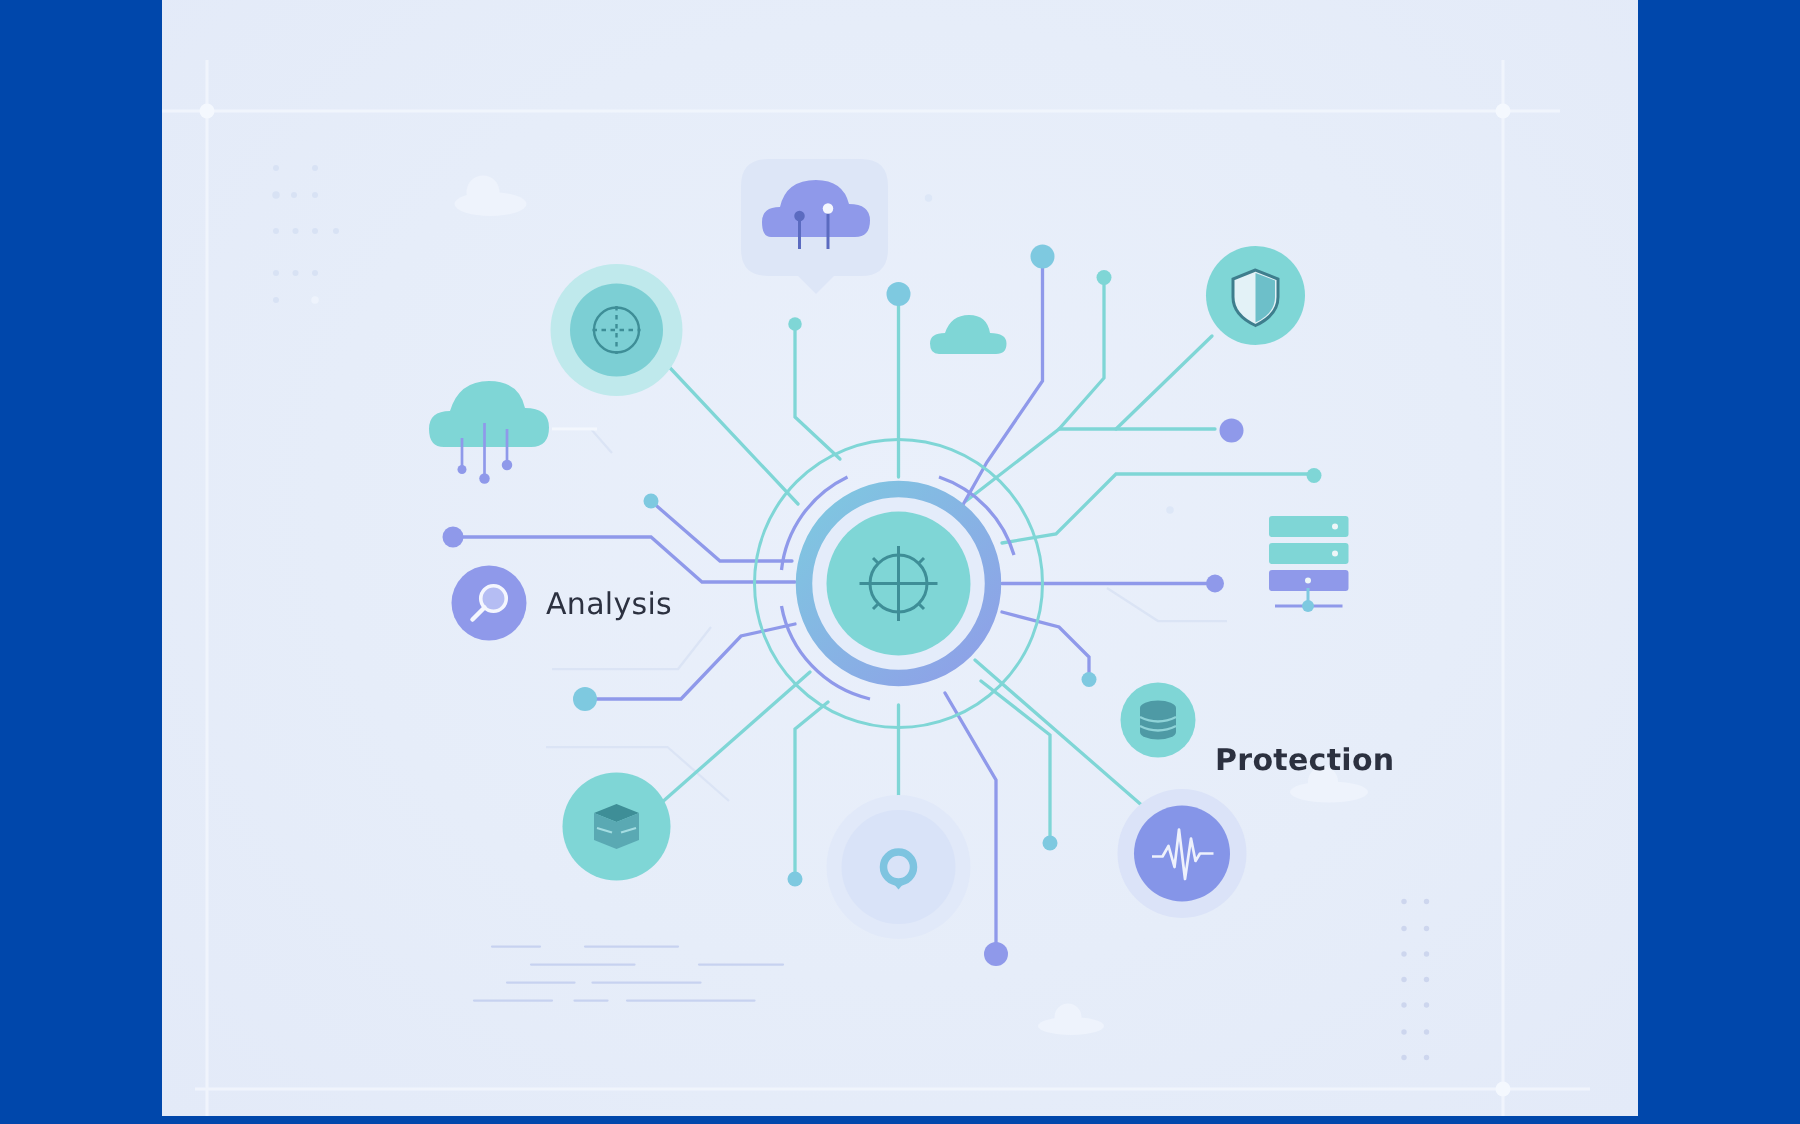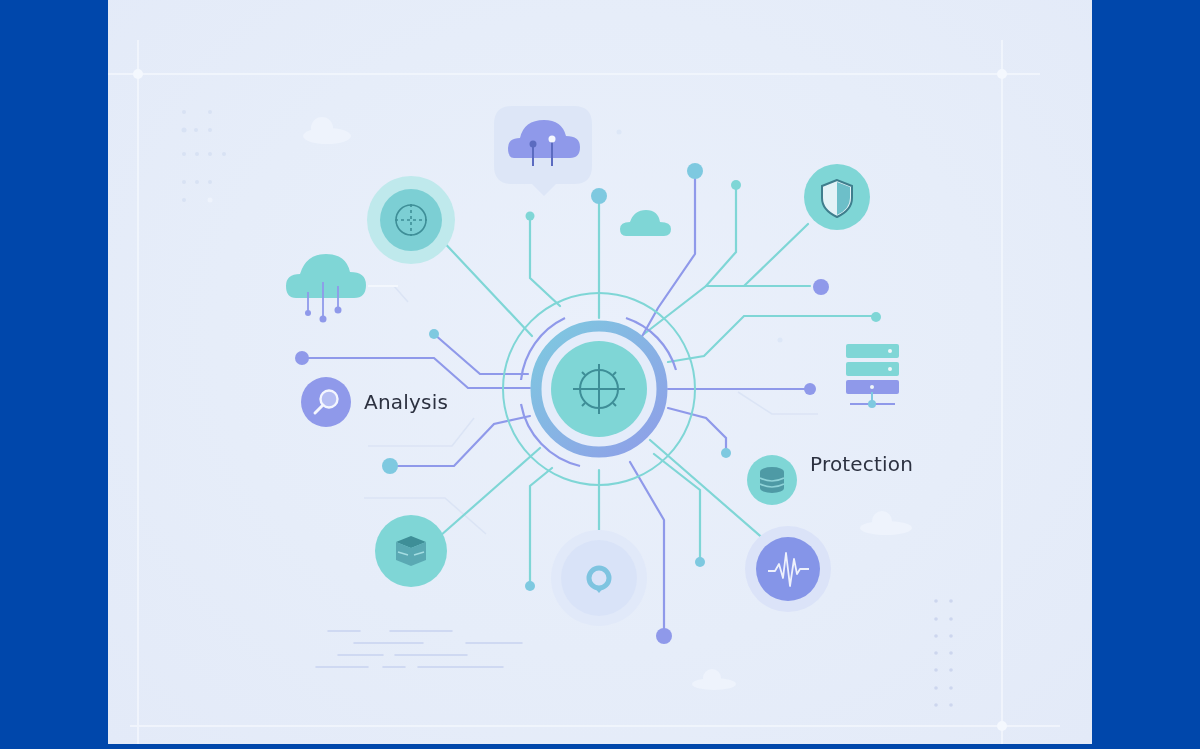--- a/index.html
+++ b/index.html
@@ -256,14 +256,14 @@
         <ellipse cx="772" cy="472" rx="12" ry="5" fill="#4e9aa5"></ellipse>
         <rect x="760" y="472" width="24" height="16" fill="#4e9aa5"></rect>
         <ellipse cx="772" cy="488" rx="12" ry="5" fill="#4e9aa5"></ellipse>
         <path d="M 760 478 Q 772 484 784 478" stroke="#8fd3d8" stroke-width="1.6" fill="none"></path>
         <path d="M 760 484 Q 772 490 784 484" stroke="#8fd3d8" stroke-width="1.6" fill="none"></path>
       </g>
     </g>
   </svg>
 
   <div class="label" style="left:256px; top:390px;">Analysis</div>
-  <div class="label" style="left:702px; top:452px;">Protection</div>
+  <div class="label" style="left:702px; top:494px;font-weight:bold;">Protection</div>
 </div>
 
 </body></html>

